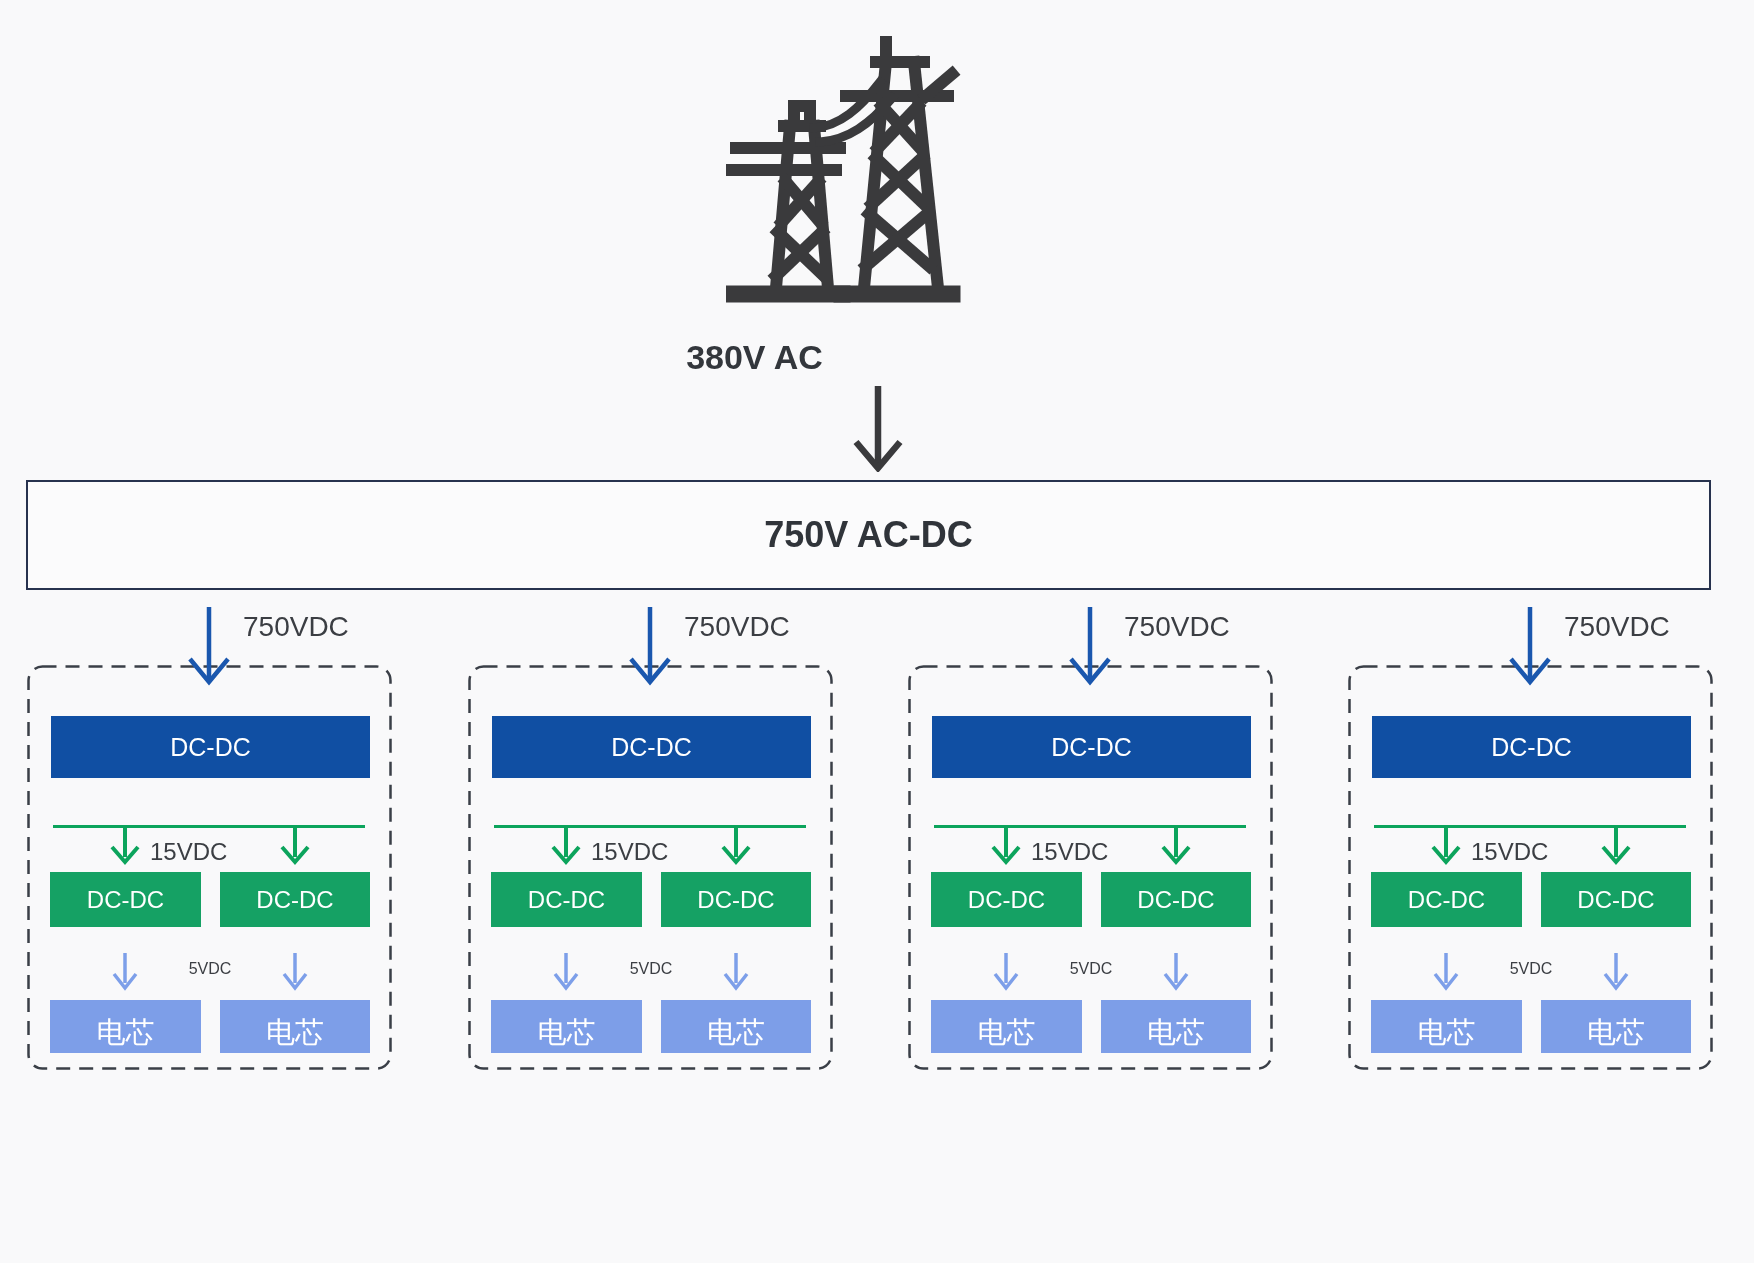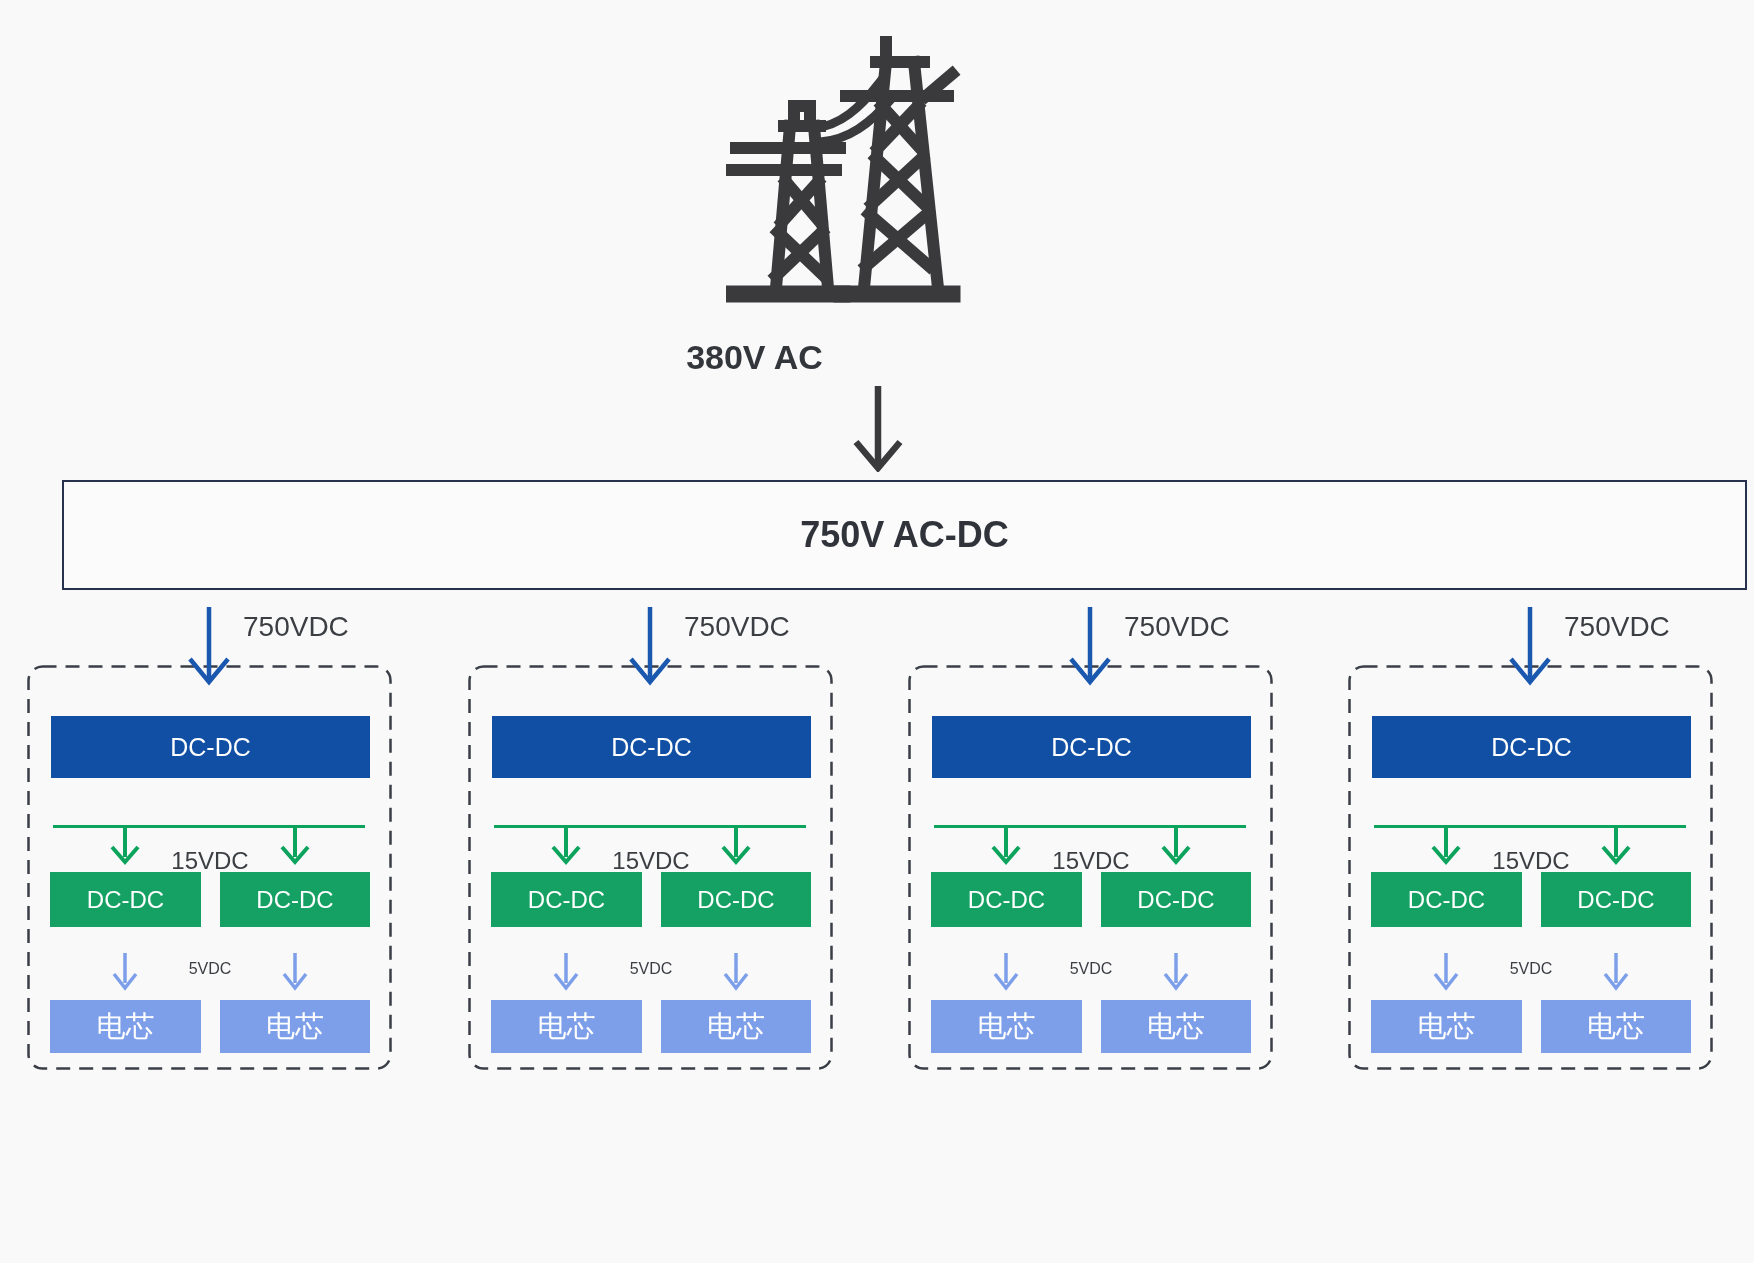--- a/index.html
+++ b/index.html
@@ -27,21 +27,21 @@
   .src-arrow{left:846px;top:384px;width:64px;height:88px;}
   .src-arrow .a{stroke:var(--dark,#3a3a3c);fill:none;stroke-width:6.5;}
 
   
   .converter{
     left:26px;top:480px;width:1685px;height:110px;
     box-sizing:border-box;
     border:2px solid var(--box-border,#27324e);
     background:#fbfbfc;
     display:flex;align-items:center;justify-content:center;
-    font-size:36px;font-weight:bold;color:#30343a;margin-left:36px;
+    font-size:36px;font-weight:bold;color:#30343a;
   }
 
   
   .branch{width:365px;height:482px;top:589px;}
   .branch.b0{left:27px;}
   .branch.b1{left:468px;}
   .branch.b2{left:908px;}
   .branch.b3{left:1348px;}
 
   .dashed-frame{left:0;top:76px;width:365px;height:405px;}
@@ -59,21 +59,21 @@
     left:24px;top:127px;width:319px;height:62px;
     background:var(--primary-blue,#104fa3);
     color:#fff;font-size:25px;
     display:flex;align-items:center;justify-content:center;
   }
   .bus-line{left:26px;top:236px;width:312px;height:3px;background:var(--green-line,#0ca45c);}
   .g-arrow{width:36px;height:44px;top:238px;}
   .g-arrow.left{left:80px;}  .g-arrow.right{left:250px;}
   .g-arrow .a{stroke:var(--green-line,#0ca45c);fill:none;stroke-width:4;}
   .mid-label{
-    left:123px;top:258px;width:120px;text-align:center;
+    left:123px;top:249px;width:120px;text-align:left;
     font-size:24px;color:var(--label-gray,#3b3e43);
   }
   .secondary-box{
     top:283px;height:55px;
     background:var(--green,#15a164);
     color:#fff;font-size:24px;
     display:flex;align-items:center;justify-content:center;
   }
   .secondary-box.left{left:23px;width:151px;}
   .secondary-box.right{left:193px;width:150px;}
@@ -81,21 +81,21 @@
   .c-arrow.left{left:83px;}  .c-arrow.right{left:253px;}
   .c-arrow .a{stroke:var(--arrow-light-blue,#7d9fe9);fill:none;stroke-width:3.5;}
   .low-label{
     left:123px;top:371px;width:120px;text-align:center;
     font-size:16px;color:var(--label-gray,#3b3e43);
   }
   .cell-box{
     top:411px;height:53px;
     background:var(--cell-blue,#7d9ee8);
     color:#fff;font-size:29px;
-    display:flex;align-items:center;justify-content:center;
+    display:flex;align-items:flex-end;justify-content:center;
   }
   .cell-box.left{left:23px;width:151px;}
   .cell-box.right{left:193px;width:150px;}
 </style>
 </head>
 <body>
 
 <div class="stage">
 
   <svg class="abs tower-icon" viewBox="0 0 236 272">

